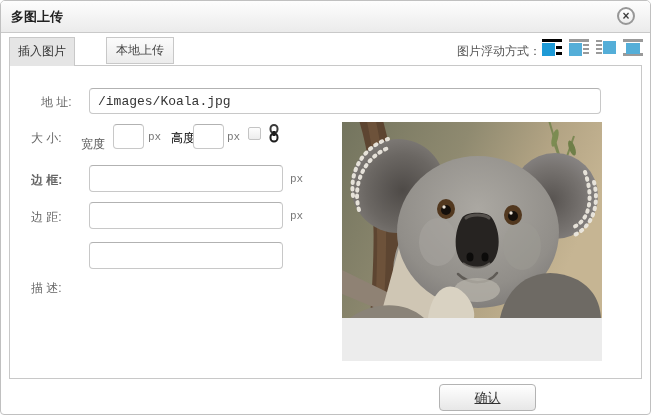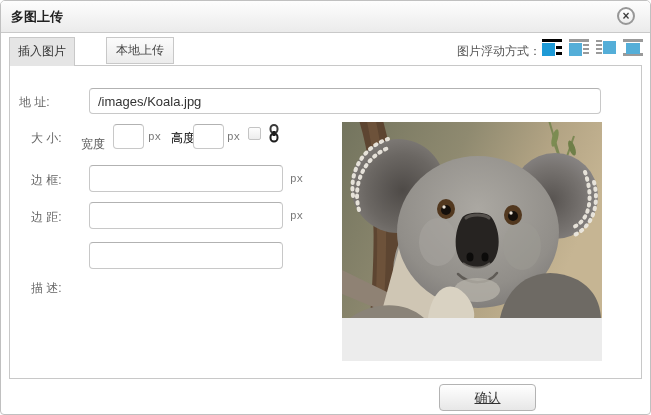--- a/index.html
+++ b/index.html
@@ -58,21 +58,21 @@
       background-size:20px 3px, 14px 11px, 12px 9px, 20px 3px;
       background-position:0 0, 3px 4px, 4px 5px, 0 14px; }
 
   
   .flabel { position:absolute; font-size:12px; color:#666; z-index:4; }
   .funit { position:absolute; font-size:11px; color:#777; z-index:4;
            font-family:"Liberation Mono","DejaVu Sans Mono",monospace; }
   .tin { position:absolute; border:1px solid #c8c8c8; border-top-color:#b2b2b2;
          border-radius:4px; background:#fff; font-size:13px; color:#333;
          padding:0 8px; outline:none; z-index:4;
-         font-family:Liberation Sans, sans-serif; }
+         font-family:Liberation Mono, monospace; }
   .tin-sm { padding:0 4px; }
   .chk { position:absolute; left:247px; top:126px; width:13px; height:13px;
          appearance:none; -webkit-appearance:none; border:1px solid #c4c4c4;
          border-radius:2px; background:linear-gradient(#fdfdfd,#ededed); z-index:4; cursor:pointer; }
   .lock { position:absolute; left:267px; top:123px; z-index:4; cursor:pointer; }
 
   
   .preview { position:absolute; left:341px; top:121px; width:260px; height:239px;
              background:#ececec; z-index:4; }
   .preview svg { display:block; }
@@ -103,40 +103,40 @@
   <div class="float-label">图片浮动方式：</div>
   <div class="float-icons">
     <div class="fi fi-default"></div>
     <div class="fi fi-left"></div>
     <div class="fi fi-right"></div>
     <div class="fi fi-center"></div>
   </div>
 
   <div class="panel"></div>
 
-  <div class="flabel" style="left:18px; top:93px;">地 址:</div>
+  <div class="flabel" style="left:40px; top:93px;">地 址:</div>
   <input class="tin" style="left: 88px; top: 87px; width: 512px; height: 26px;" type="text" value="/images/Koala.jpg">
 
   <div class="flabel" style="left:30px; top:129px;">大 小:</div>
   <div class="flabel" style="left:80px; top:135px; color:#555;text-align:center;">宽度</div>
   <input class="tin tin-sm" style="left: 112px; top: 123px; width: 31px; height: 25px;" type="text" value="">
   <div class="funit" style="left:147px; top:130px;">px</div>
   <div class="flabel" style="left:170px; top:129px; color:#000000;font-family:Liberation Mono, monospace;">高度</div>
   <input class="tin tin-sm" style="left: 192px; top: 123px; width: 31px; height: 25px;" type="text" value="">
   <div class="funit" style="left:226px; top:130px;">px</div>
   <input class="chk" type="checkbox" style="">
   <span class="lock">
     <svg width="12" height="19" viewBox="0 0 12 19">
       <rect x="2.5" y="1" width="7" height="8" rx="3.5" fill="none" stroke="#3a3a3a" stroke-width="2"></rect>
       <rect x="2.5" y="9.5" width="7" height="8" rx="3.5" fill="none" stroke="#1d1d1d" stroke-width="2"></rect>
       <rect x="4.5" y="7" width="3" height="5" fill="#1d1d1d"></rect>
     </svg>
   </span>
 
-  <div class="flabel" style="left:30px; top:171px;">边 框:</div>
+  <div class="flabel" style="left:30px; top:171px;font-weight:bold;">边 框:</div>
   <input class="tin" style="left: 88px; top: 164px; width: 194px; height: 27px;" type="text" value="">
   <div class="funit" style="left:289px; top:172px;">px</div>
 
   <div class="flabel" style="left:30px; top:208px;">边 距:</div>
   <input class="tin" style="left: 88px; top: 201px; width: 194px; height: 27px;" type="text" value="">
   <div class="funit" style="left:289px; top:209px;">px</div>
 
   <div class="flabel" style="left:30px; top:248px;margin-top:31px;">描 述:</div>
   <input class="tin" style="left: 88px; top: 241px; width: 194px; height: 27px;" type="text" value="">
 

